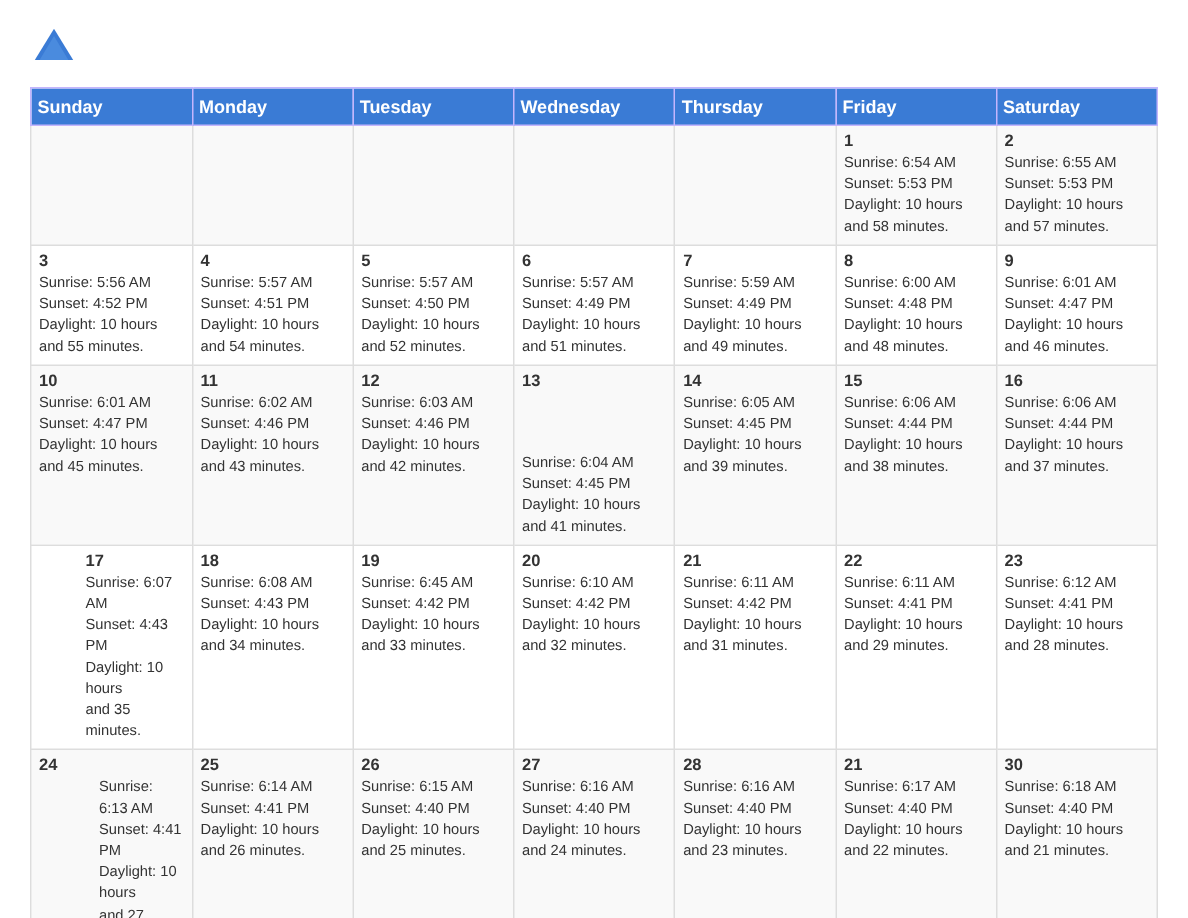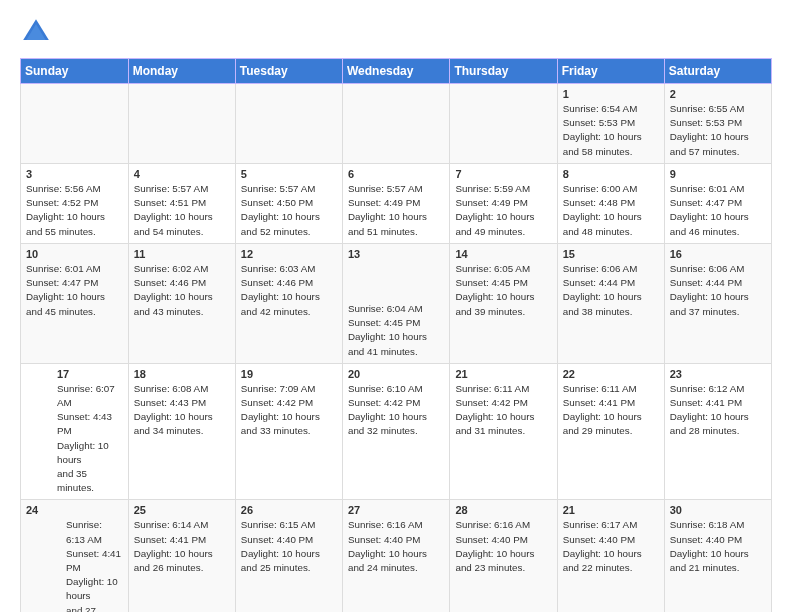--- a/index.html
+++ b/index.html
@@ -273,21 +273,21 @@
           </td>
           <td style="background: rgb(255, 255, 255); margin-top: 22px;">
             <span class="day-num">18</span>
             <div class="day-info" style="white-space: pre-line;">Sunrise: 6:08 AM
 Sunset: 4:43 PM
 Daylight: 10 hours
 and 34 minutes.</div>
           </td>
           <td style="background: rgb(255, 255, 255);">
             <span class="day-num">19</span>
-            <div class="day-info" style="white-space: pre-line;">Sunrise: 7:09 AM
+            <div class="day-info" style="white-space: pre-line;">Sunrise: 6:45 AM
 Sunset: 4:42 PM
 Daylight: 10 hours
 and 33 minutes.</div>
           </td>
           <td style="background: rgb(255, 255, 255);">
             <span class="day-num">20</span>
             <div class="day-info" style="white-space: pre-line;">Sunrise: 6:10 AM
 Sunset: 4:42 PM
 Daylight: 10 hours
 and 32 minutes.</div>

